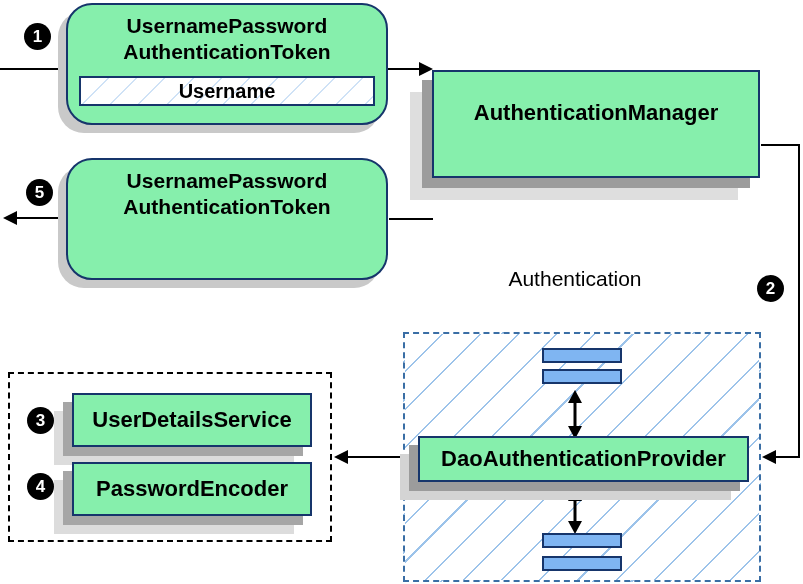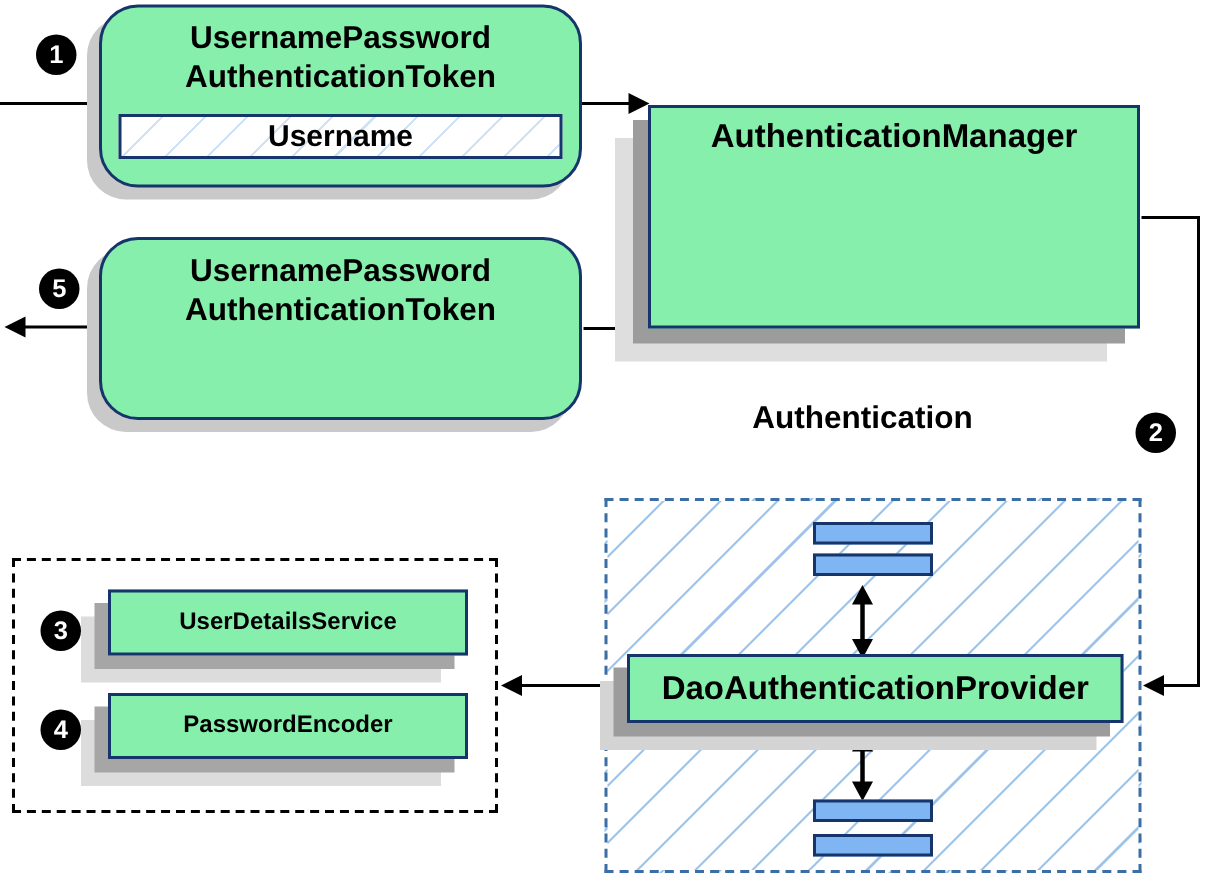--- a/index.html
+++ b/index.html
@@ -38,50 +38,50 @@
     display:flex;gap:8px;padding:0 11px;flex-direction:column;
   }
   .field-box{
     flex:1;height:33px;border:2px solid #16356b;background-color:#fff;
     background-image:repeating-linear-gradient(135deg,
       rgba(255,255,255,0) 0px,rgba(255,255,255,0) 18.5px,
       #cfe2f6 18.5px,#cfe2f6 20px);
     font-size:20px;font-weight:bold;display:flex;align-items:center;justify-content:center;
   }
   .manager-box{
-    left:432px;top:70px;width:328px;height:149px;font-size:22px;
-    box-shadow:-10px 10px 0 #9c9c9c,-22px 22px 0 #dedede;padding-top:6px;
+    left:432px;top:70px;width:328px;height:108px;font-size:22px;
+    box-shadow:-10px 10px 0 #9c9c9c,-22px 22px 0 #dedede;padding-top:28px;
   }
   .inner-white-box{
     position:absolute;left:38px;top:55px;width:252px;height:80px;
     border:2px solid #16356b;background-color:#fff;
     background-image:repeating-linear-gradient(135deg,
       rgba(255,255,255,0) 0px,rgba(255,255,255,0) 28px,
       #9cc4ec 28px,#9cc4ec 29.5px);
     display:flex;align-items:center;justify-content:center;
     font-size:22px;font-weight:bold;
   }
   .dao-box{
     left:418px;top:436px;width:331px;height:46px;font-size:22px;
     display:flex;align-items:center;justify-content:center;
     box-shadow:-9px 9px 0 #9c9c9c,-18px 18px 0 #d4d4d4;border-width:2px;
   }
   .service-box{
-    left:72px;width:240px;height:44px;font-size:16px;
+    left:72px;width:240px;height:54px;font-size:22px;
     display:flex;align-items:center;justify-content:center;
     box-shadow:-9px 9px 0 #a6a6a6,-18px 18px 0 #dcdcdc;
   }
   .provider-bar{
     position:absolute;left:542px;width:80px;height:15px;
     background:#7fb5f2;border:2px solid #16356b;z-index:3;
   }
   
   .providers-heading{
     position:absolute;left:430px;top:266px;width:290px;z-index:3;
-    text-align:center;font-size:21px;line-height:26px;font-weight:bold;color:#000;
+    text-align:center;font-size:21px;line-height:26px;font-weight:normal;color:#000;
   }
   
   .badge{
     position:absolute;width:27px;height:27px;border-radius:50%;
     background:#000;color:#fff;font-size:17px;font-weight:bold;
     display:flex;align-items:center;justify-content:center;z-index:4;
   }
 </style>
 </head>
 <body>

